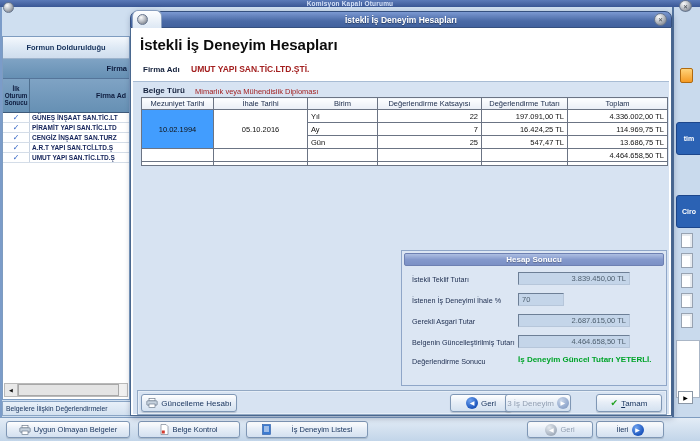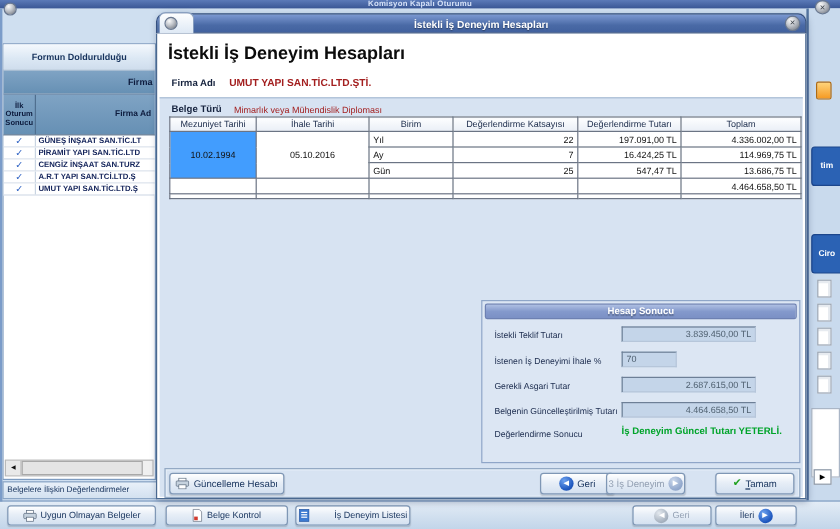--- a/index.html
+++ b/index.html
@@ -143,21 +143,21 @@
   .grn { color:#1fa11f; font-weight:bold; font-size:9px; line-height:1; font-family:"DejaVu Sans",sans-serif; }
   .lbl-tamam { display:inline-block; }
   .lbl-tamam::first-letter { text-decoration:underline; }
 
   
   #bottom-bar { left:0; top:417px; width:700px; height:24px;
     background:linear-gradient(#e3ecf6,#c2d5e9); border-top:1px solid #7e9cc0; z-index:20; }
   #bottom-bar .btn { font-size:7.5px; height:17px; top:3px; }
   #bb-uygun { left:6px; width:124px; }
   #bb-kontrol { left:138px; width:102px; }
-  #bb-liste { left:246px; width:96px;gap:21px; }
+  #bb-liste { left:246px; width:122px;gap:21px; }
   #bb-geri { left:527px; width:66px; }
   #bb-ileri { left:596px; width:68px; }
 </style>
 </head>
 <body>
 
 <div id="screen">
 
   <div id="topbar" class="abs">
     <span>Komisyon Kapalı Oturumu</span>

